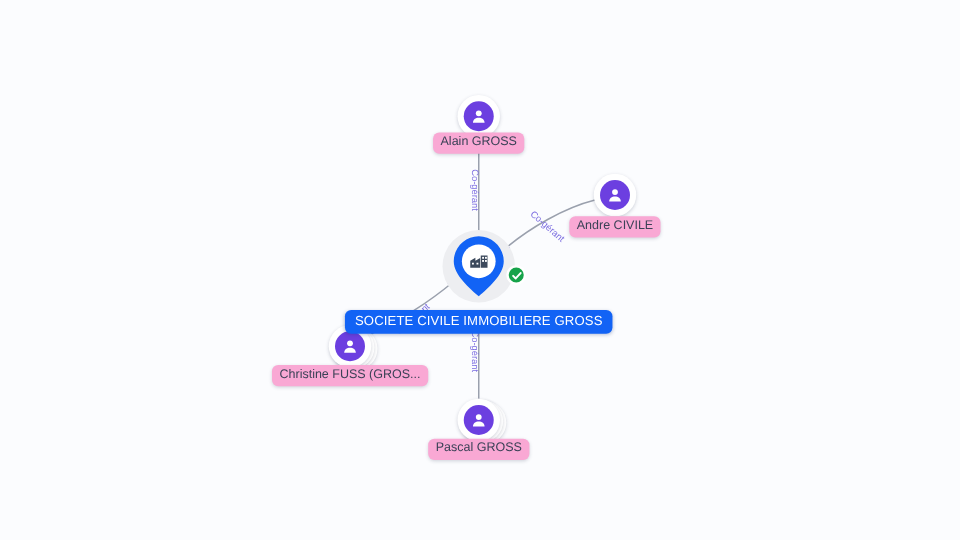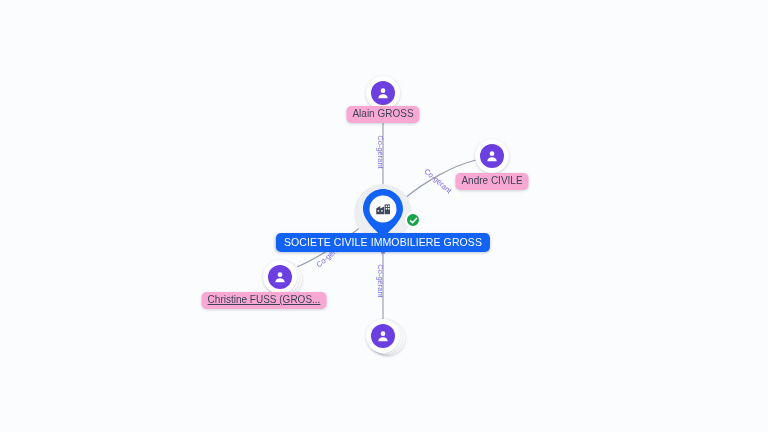--- a/index.html
+++ b/index.html
@@ -134,20 +134,21 @@
     transform: translateX(-50%);
     background: #1263f5;
     color: #ffffff;
     border-radius: 5px;
     padding: 3px 8px 4px 8px;
     font-size: 10.5px;
     line-height: 12px;
     white-space: nowrap;
     letter-spacing: 0.1px;
     box-shadow: 0 1px 3px rgba(20,50,120,0.28);
+    margin-top: 15px;
   }
 
   
   .edge-label {
     position: absolute;
     font-size: 7.5px;
     line-height: 9px;
     color: #7b6ce0;
     white-space: nowrap;
     transform-origin: 50% 50%;
@@ -215,36 +216,37 @@
       <div class="avatar-face">
         <div class="avatar-circle">
           <svg width="14" height="14" viewBox="0 0 24 24" fill="#ffffff">
             <circle cx="12" cy="8" r="4"></circle>
             <path d="M4 21c0-4.4 3.6-7 8-7s8 2.6 8 7z"></path>
           </svg>
         </div>
       </div>
     </div>
   </div>
-  <div class="name-label" style="left: 264px; top: 292px; text-decoration: underline;">Christine FUSS (GROS...</div>
+  <div class="name-label" style="left: 280px; top: 292px;">Christine FUSS (GROS...</div>
 
   <div class="node" style="left: 383px; top: 336px;">
     <div class="avatar-stack">
       <div class="stack-card s2"></div>
       <div class="stack-card s1"></div>
       <div class="avatar-face">
         <div class="avatar-circle">
           <svg width="14" height="14" viewBox="0 0 24 24" fill="#ffffff">
             <circle cx="12" cy="8" r="4"></circle>
             <path d="M4 21c0-4.4 3.6-7 8-7s8 2.6 8 7z"></path>
           </svg>
         </div>
       </div>
     </div>
   </div>
+  <div class="name-label" style="left: 383px; top: 351px;">Pascal GROSS</div>
 
   <div class="company-node" style="left: 383px; top: 213px;">
     <div class="company-halo"></div>
     <div class="pin-wrap">
       <svg width="44" height="52" viewBox="0 0 44 52" xmlns="http://www.w3.org/2000/svg">
         <path d="M22 2 C11 2 2 11 2 22 C2 33 15 44 22 50 C29 44 42 33 42 22 C42 11 33 2 22 2 Z" fill="#1263f5"></path>
         <circle cx="22" cy="22" r="13.5" fill="#ffffff"></circle>
         <g fill="#3d4a5c">
           <path d="M15.2 27.2 L15.2 21.6 L19.3 19.1 L19.3 21.6 L23.1 19.4 L23.1 27.2 Z"></path>
           <rect x="23.6" y="17.4" width="5.4" height="9.8"></rect>

